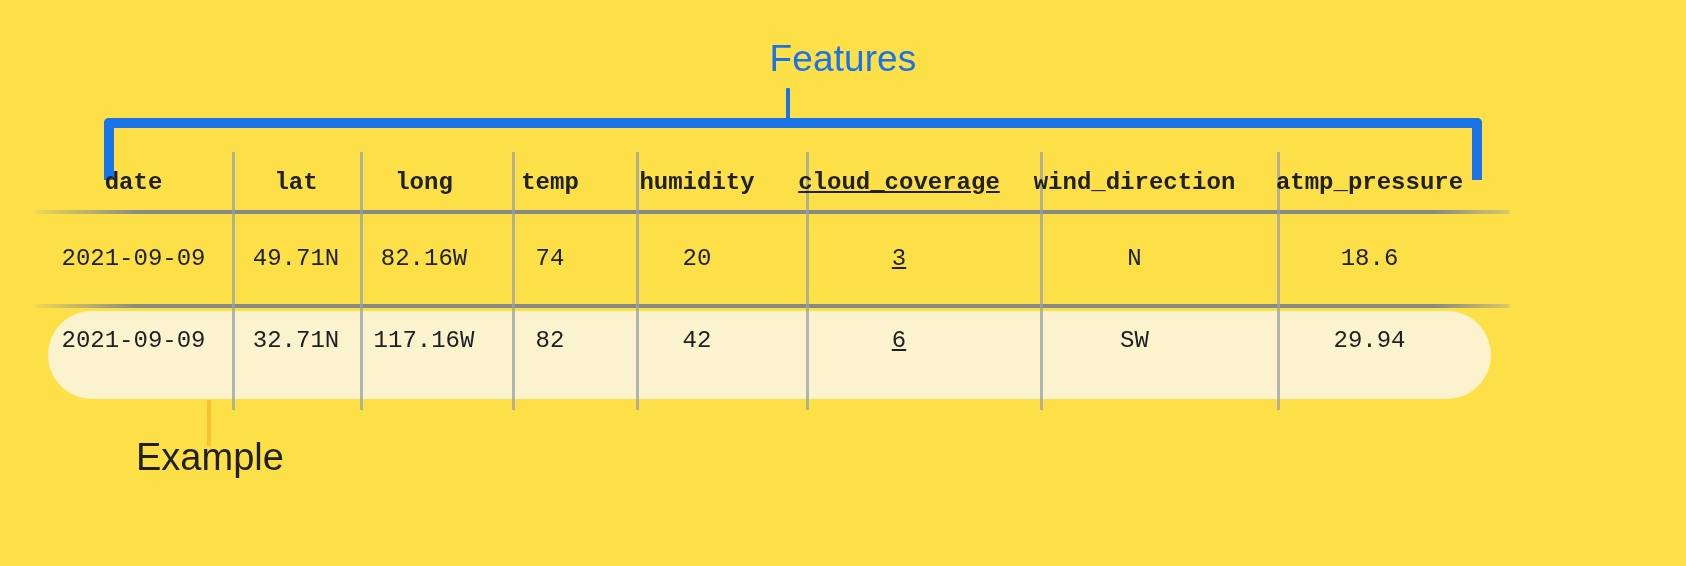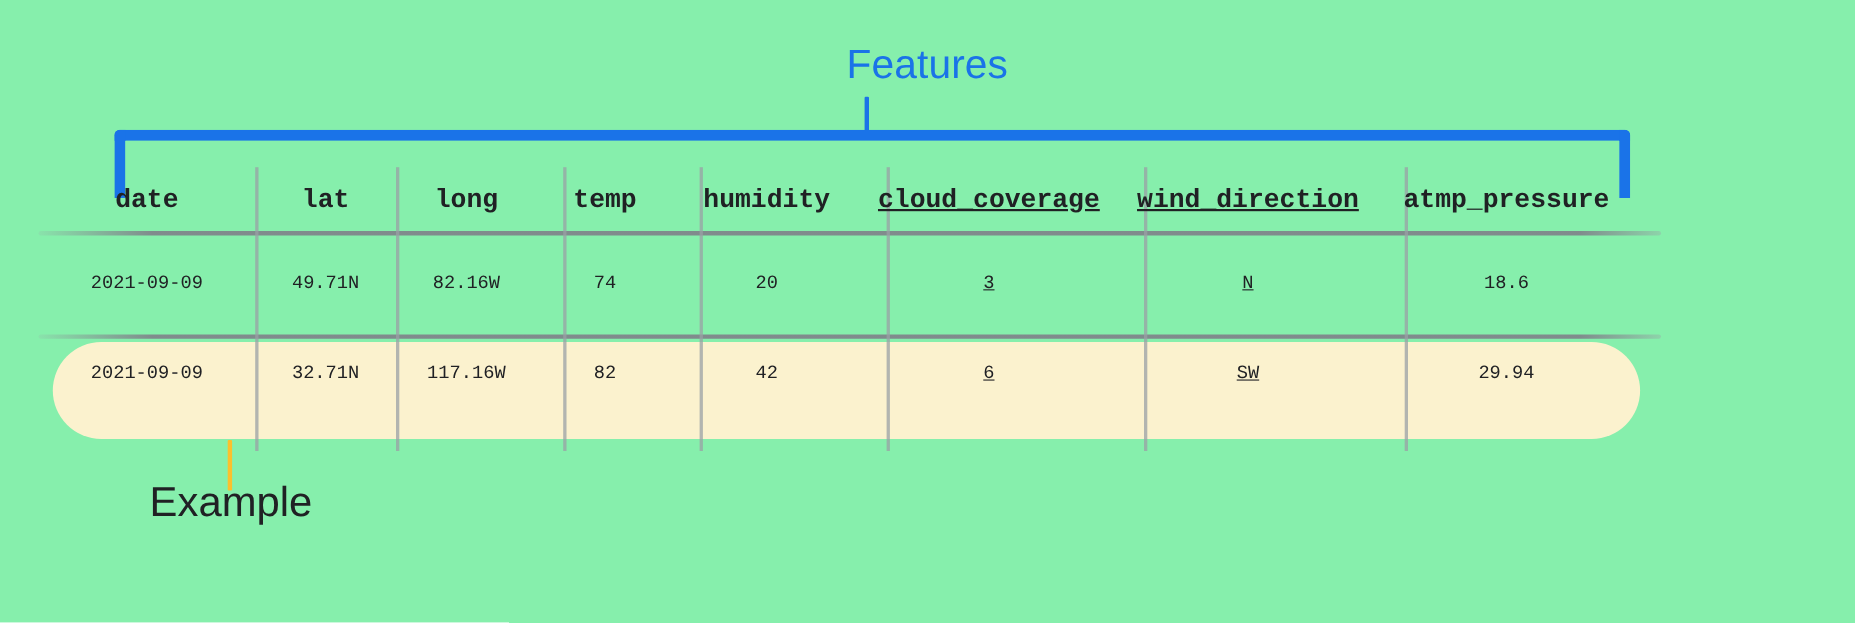--- a/index.html
+++ b/index.html
@@ -6,21 +6,21 @@
   html, body {
     margin: 0;
     padding: 0;
     background: #ffffff;
   }
 
   #stage {
     position: relative;
     width: 1686px;
     height: 566px;
-    background: #86efac;
+    background: #fde047;
     overflow: hidden;
     font-family: "Liberation Sans", sans-serif;
   }
 
   
   .features-label {
     position: absolute;
     left: 0;
     top: 38px;
     width: 1686px;
@@ -126,21 +126,21 @@
     width: 1475px;
     display: flex;
     align-items: center;
   }
   .row-head  { top: 14px;  height: 56px; }
   .row-one   { top: 90px;  height: 56px; }
   .row-two   { top: 172px; height: 56px; }
 
   .cell {
     font-family: "Liberation Mono", "DejaVu Sans Mono", monospace;
-    font-size: 17px;
+    font-size: 24px;
     color: #202124;
     text-align: center;
     white-space: nowrap;
     overflow: hidden;
     display: flex;
     align-items: center;
     justify-content: center;
     height: 100%;
   }
   .row-head .cell {
@@ -148,21 +148,21 @@
     font-size: 24px;
   }
 
   
   .c0 { width: 197px; text-align: right; }
   .c1 { width: 128px; }
   .c2 { width: 128px; }
   .c3 { width: 124px; }
   .c4 { width: 170px; }
   .c5 { width: 234px; text-decoration: underline; }
-  .c6 { width: 237px; text-decoration: underline; }
+  .c6 { width: 237px; }
   .c7 { width: 233px; text-align: center; }
 
   
   .example-stem {
     position: absolute;
     left: 207px;
     top: 400px;
     width: 4px;
     height: 46px;
     background: #FBC02D;

